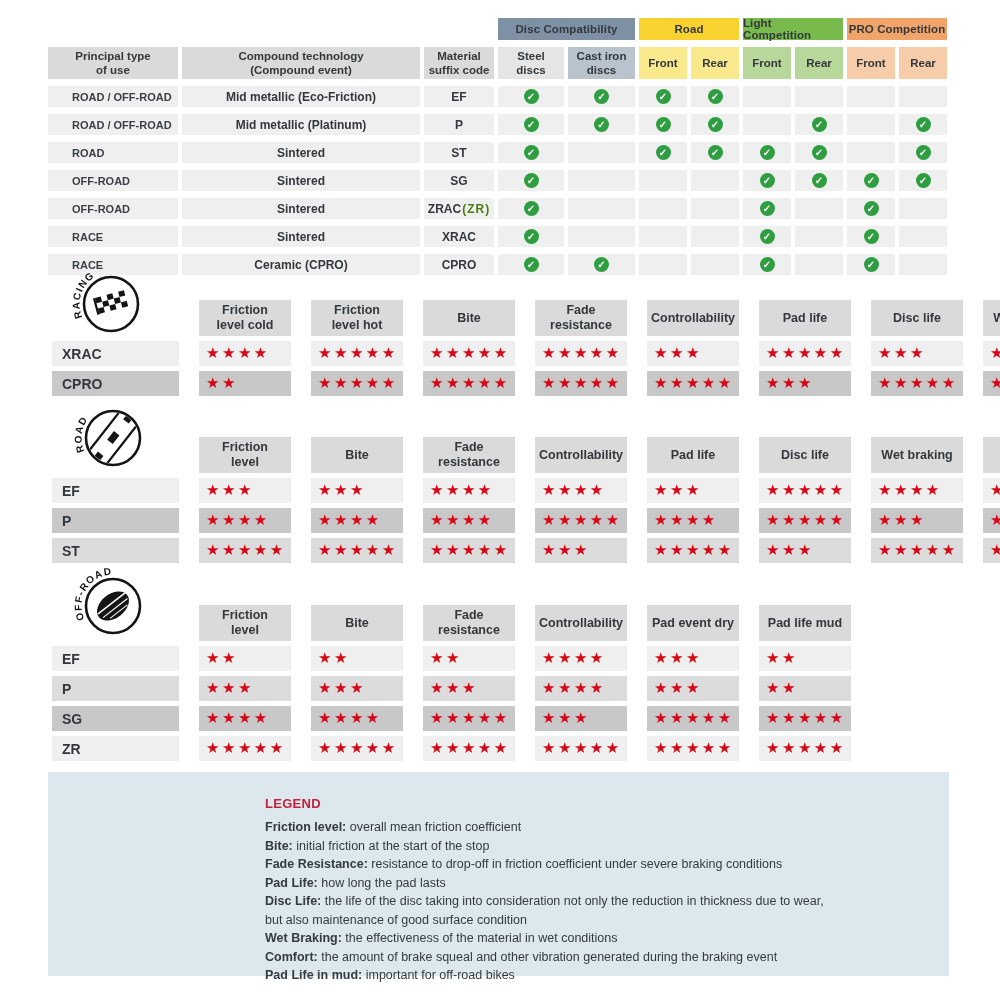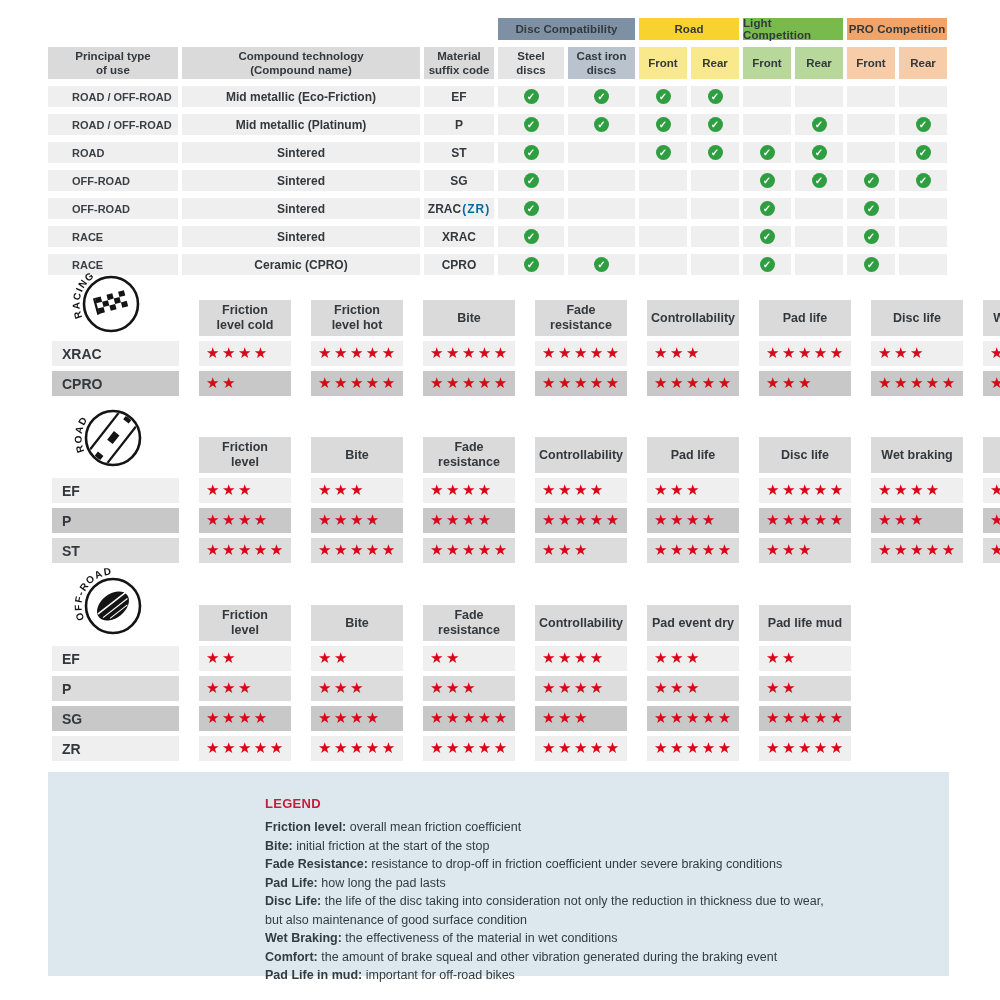--- a/index.html
+++ b/index.html
@@ -13,21 +13,21 @@
   .cg-group{height:22px;display:flex;align-items:center;justify-content:center;
     font-size:11.5px;font-weight:bold;color:#33383d;letter-spacing:.1px}
   .c-sub{height:32px;display:flex;align-items:center;justify-content:center;text-align:center;
     font-size:11.5px;font-weight:bold;white-space:pre-line;line-height:1.22;color:#33383d;
     background:var(--header-gray,#dadada)}
   .c-cell{height:21px;background:var(--row-light,#efefef);display:flex;align-items:center;
     justify-content:center;font-size:11.5px}
   .c-use{justify-content:flex-start;padding-left:24px;font-weight:bold;font-size:11px;color:#3a3f44}
   .c-tech{font-weight:bold;font-size:12px;color:#33383d}
   .c-suffix{font-weight:bold;font-size:12px;color:#33383d}
-  .suffix-note{color:#0369a1;margin-left:1px;letter-spacing:1px}
+  .suffix-note{color:#4d7c0f;margin-left:1px;letter-spacing:1px}
   .check{width:15px;height:15px;border-radius:50%;background:var(--check-green,#2f9e41);
     color:#fff;font-size:10px;font-weight:bold;display:flex;align-items:center;justify-content:center;line-height:1}
 
   
   .rating-grid{position:absolute;left:52px;display:grid;gap:5px 20px}
   .rt-corner{background:transparent}
   .rt-head{height:36px;background:var(--header-gray,#dadada);display:flex;align-items:center;
     justify-content:center;text-align:center;font-size:12.5px;font-weight:bold;
     white-space:pre-line;line-height:1.2;color:#33383d}
   .rt-label{height:25px;display:flex;align-items:center;padding-left:10px;
@@ -57,21 +57,21 @@
 
 <div id="compat-grid">
     <div class="cg-spacer" style="grid-column:span 3"></div>
     <div class="cg-group" style="grid-column:span 2;background:#7e90a4">Disc Compatibility</div>
     <div class="cg-group" style="grid-column:span 2;background:#f8d330">Road</div>
     <div class="cg-group" style="grid-column:span 2;background:#79ba4d">Light Competition</div>
     <div class="cg-group" style="grid-column:span 2;background:#f1a469">PRO Competition</div>
     <div class="c-sub">Principal type
 of use</div>
     <div class="c-sub">Compound technology
-(Compound name)</div>
+(Compound event)</div>
     <div class="c-sub">Material
 suffix code</div>
     <div class="c-sub" style="background:#e5e5e5">Steel
 discs</div>
     <div class="c-sub" style="background:#b8c3cd">Cast iron
 discs</div>
     <div class="c-sub" style="background:#f9e98c">Front</div>
     <div class="c-sub" style="background:#f9e98c">Rear</div>
     <div class="c-sub" style="background:#b7d89a">Front</div>
     <div class="c-sub" style="background:#b7d89a">Rear</div>

